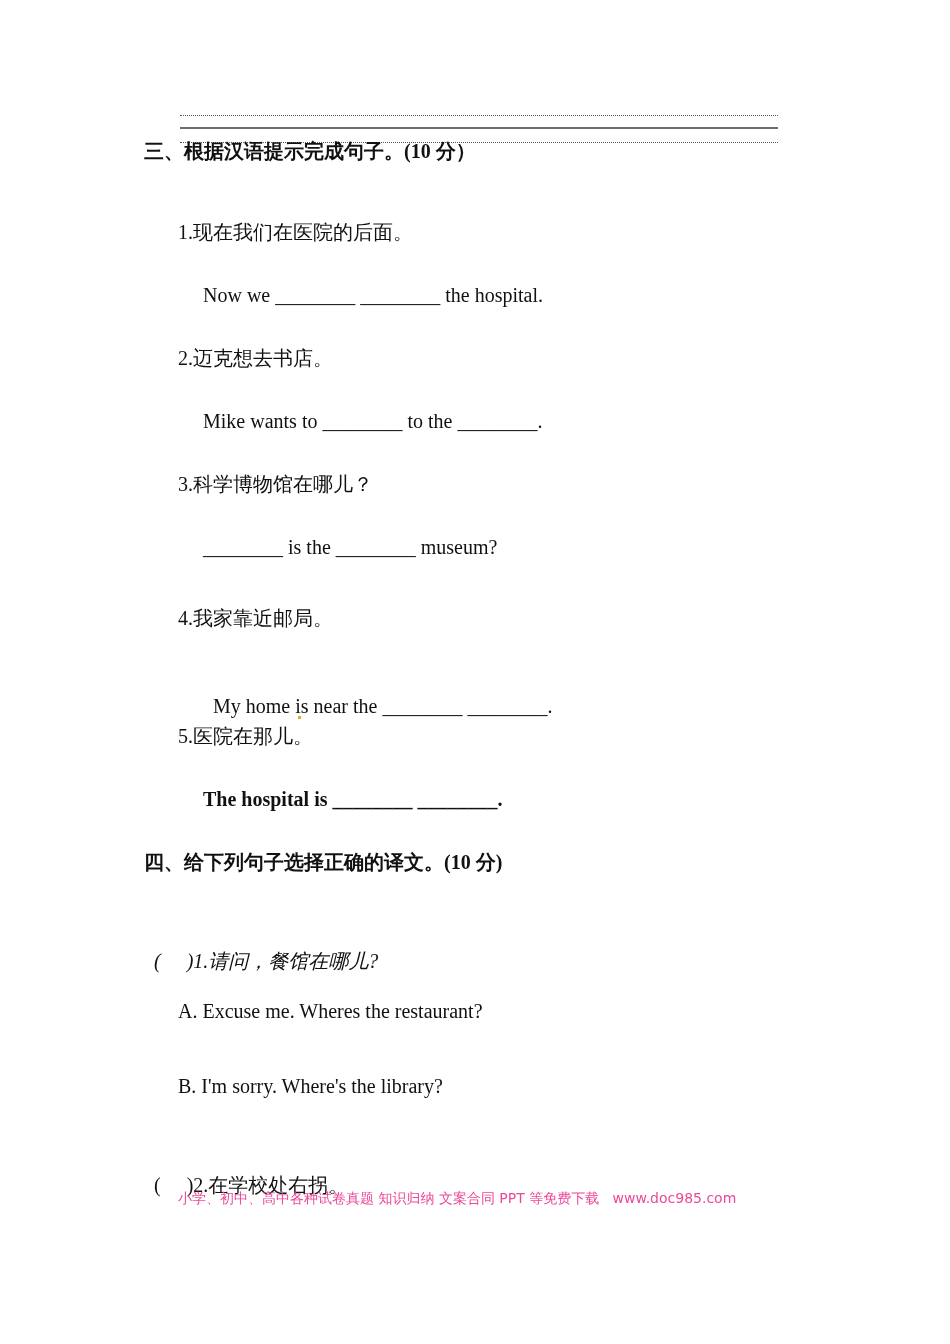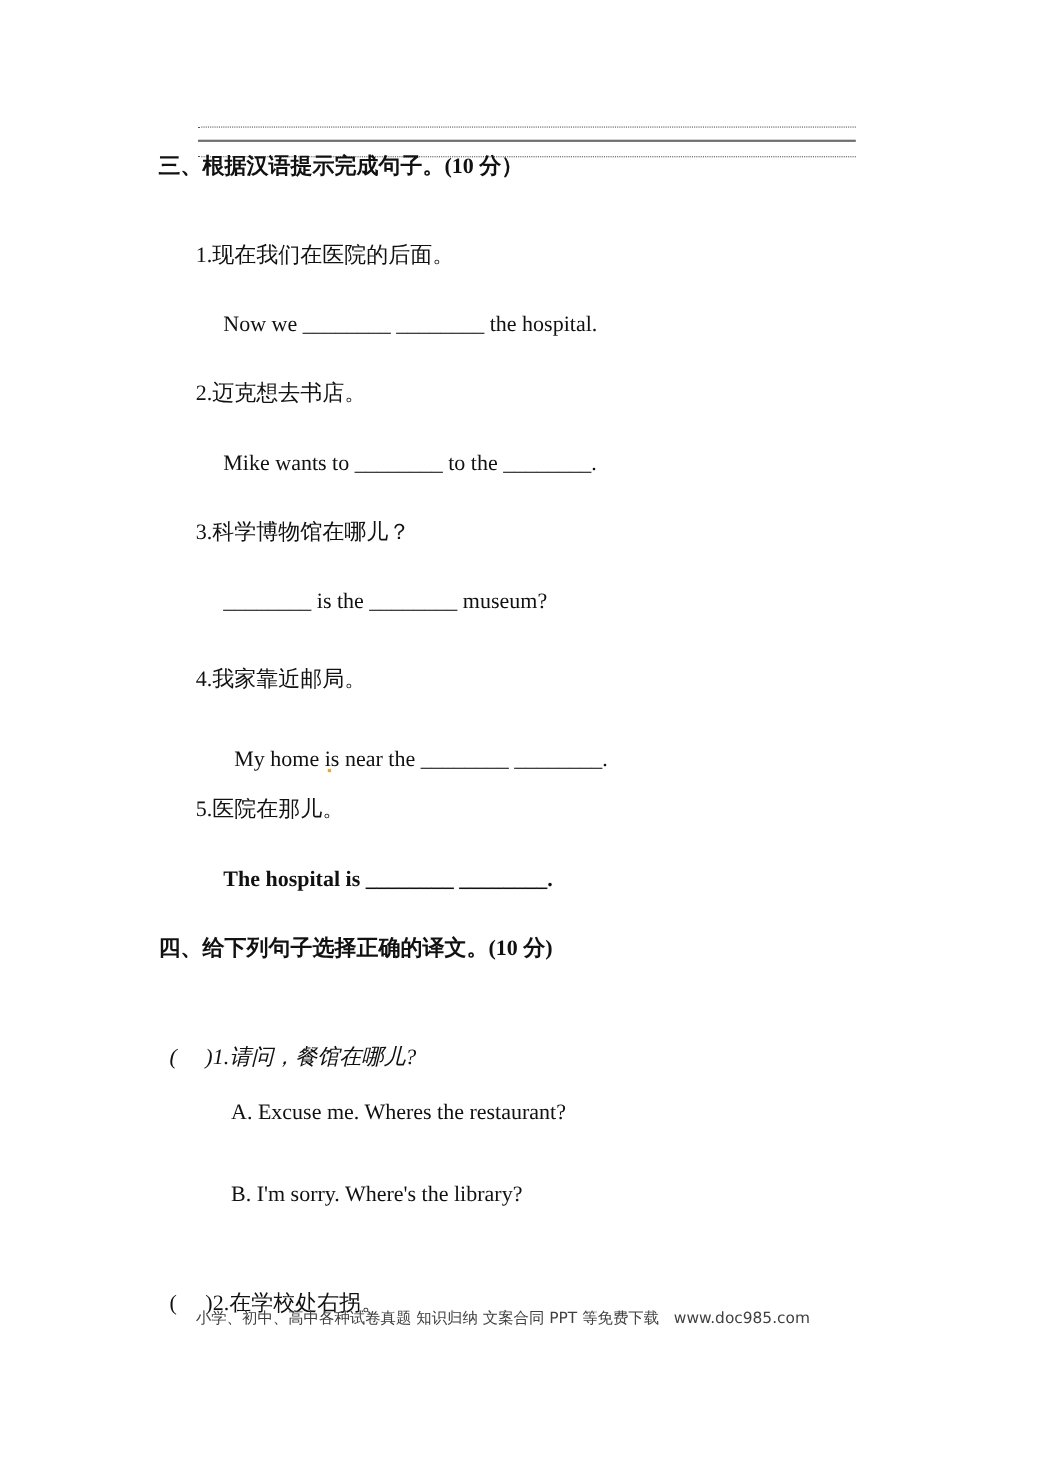--- a/index.html
+++ b/index.html
@@ -9,22 +9,22 @@
       color: #111111;
     }
     .rule { position: absolute; left: 180px; width: 598px; height: 0; }
     .rule.dotted { border-top: 1px dotted #555555; }
     .rule.solid { border-top: 2px solid #6e6e6e; }
     .line { position: absolute; white-space: pre; font-size: 20px; line-height: 24px; }
     .heading { font-weight: bold; font-size: 20px; left: 144px; }
     .question { left: 178px; }
     .answer { left: 203px; }
     .choice-q { left: 144px; }
-    .option { left: 178px; margin-left: 32px; }
-    .footer { position: absolute; left: 178px; top: 1190px; font-family: "DejaVu Sans", "Liberation Sans", sans-serif; font-size: 14px; color: #404040; white-space: pre; text-align: right; }
+    .option { left: 178px; }
+    .footer { position: absolute; left: 178px; top: 1190px; font-family: "DejaVu Sans", "Liberation Sans", sans-serif; font-size: 14px; color: #ec4899; white-space: pre; text-align: right; }
     .mark { display:inline-block; width:3px; height:3px; background:#e8a93a; position:relative; left:-3px; top:6px; }
     .paren-gap { display:inline-block; width: 26px; }
   </style>
 </head>
 <body>
 
 <div class="rule dotted" style="top:115px;"></div>
 <div class="rule solid" style="top:127px;"></div>
 <div class="rule dotted" style="top:142px;"></div>
 
@@ -33,21 +33,21 @@
 <div class="line question" style="top:220px;">1.现在我们在医院的后面。</div>
 <div class="line answer" style="top:283px;">Now we ________ ________ the hospital.</div>
 
 <div class="line question" style="top:346px;">2.迈克想去书店。</div>
 <div class="line answer" style="top:409px;text-align:right;">Mike wants to ________ to the ________.</div>
 
 <div class="line question" style="top:472px;">3.科学博物馆在哪儿？</div>
 <div class="line answer" style="top:535px;">________ is the ________ museum?</div>
 
 <div class="line question" style="top:606px;">4.我家靠近邮局。</div>
-<div class="line answer" style="top:654px;">
+<div class="line answer" style="top:670px;">
   <span>My home i</span><span class="mark"></span><span style="margin-left:-3px;">s near the ________ ________.</span>
 </div>
 
 <div class="line question" style="top:724px;">5.医院在那儿。</div>
 <div class="line answer" style="top:787px;font-weight:bold;">The hospital is ________ ________.</div>
 
 <div class="line heading" style="top:850px;">四、给下列句子选择正确的译文。(10 分)</div>
 
 <div class="line choice-q" style="top:925px;font-style:italic;">
   <span>(</span><span class="paren-gap"></span><span>)1.请问，餐馆在哪儿?</span>

